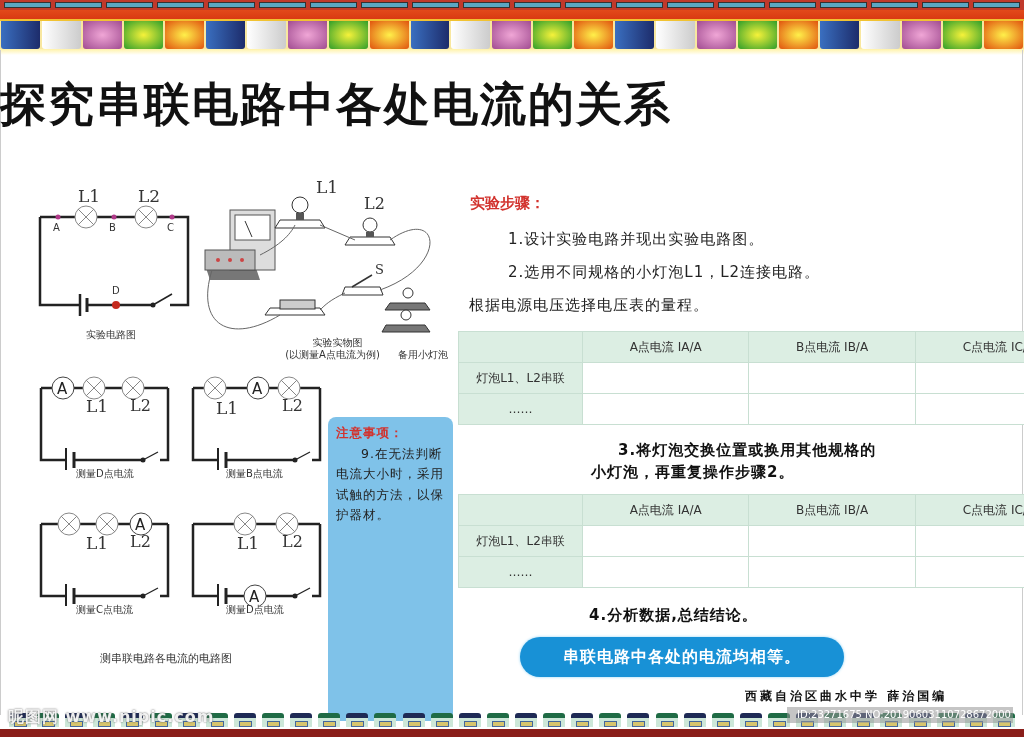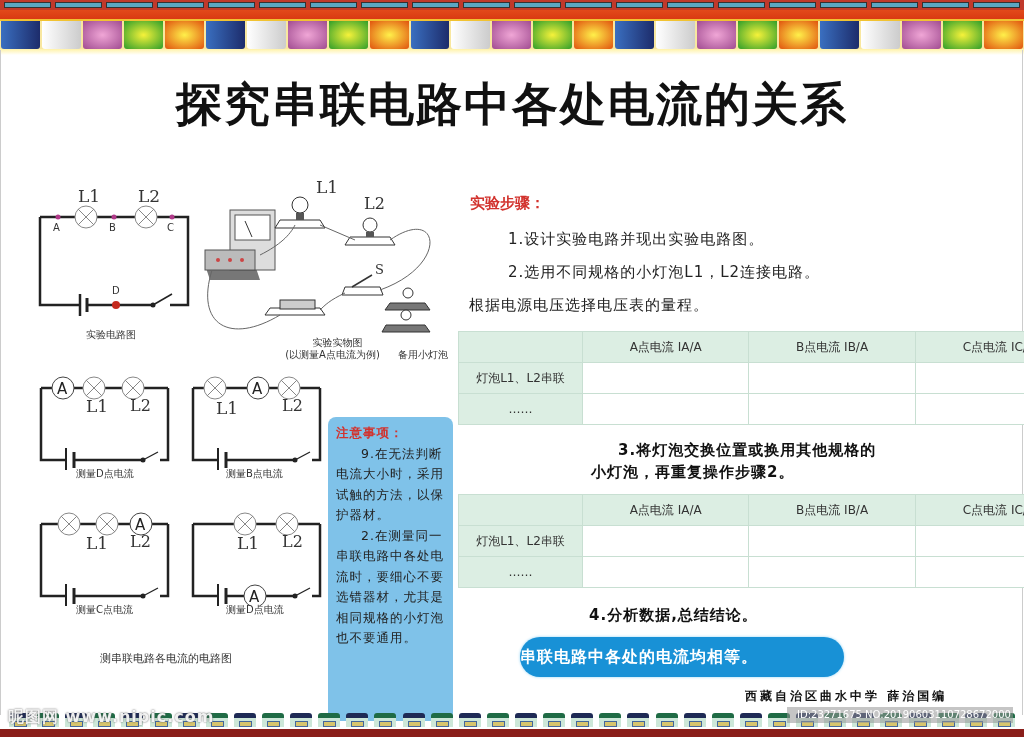--- a/index.html
+++ b/index.html
@@ -19,21 +19,21 @@
   .bottom-border { position: absolute; left: 0; top: 713px; width: 1024px; height: 24px; }
   .bb-row { position: absolute; left: 0; top: 0; width: 1024px; height: 16px; display: flex; justify-content: space-around; padding: 0 6px; }
   .bb-row span { width: 22px; height: 14px; background: #cde7d8; border-top: 5px solid #1e2a55; border-radius: 3px 3px 0 0; position: relative; }
   .bb-row span:nth-child(even) { border-top-color: #1f6b45; }
   .bb-row span::after { content: ""; position: absolute; left: 5px; top: 3px; width: 11px; height: 4px; background: #d7c56e; border: 1px solid #44689c; }
   .bb-strip { position: absolute; left: 0; top: 16px; width: 1024px; height: 8px; background: #8a1e1a; }
 
   .side-line { position: absolute; top: 50px; width: 1px; height: 665px; background: #ccc; }
 
   
-  .title { position: absolute; left: 0; top: 74px; width: 1024px; text-align: center; font-size: 46px; font-weight: bold; letter-spacing: 2px; color: #111; font-family: "DejaVu Sans", sans-serif; }
+  .title { position: absolute; left: 0; top: 74px; width: 1024px; font-size: 46px; font-weight: bold; letter-spacing: 2px; color: #111; font-family: "DejaVu Sans", sans-serif; }
 
   
   svg text { font-family: "DejaVu Sans", sans-serif; }
   .cap { position: absolute; font-size: 10px; color: #333; text-align: center; }
 
   
   .steps-head { position: absolute; left: 470px; top: 194px; font-size: 15px; font-weight: bold; color: #d2322d; }
   .step { position: absolute; font-size: 15px; color: #222; letter-spacing: 1px; }
   .step.bold { font-weight: bold; font-size: 15px; color: #111; }
 
@@ -43,21 +43,21 @@
   table.data td.hd { background: #dceee3; }
   table.data td.rowhd { background: #dceee3; width: 124px; }
   table.data td.cell { background: #fff; }
 
   
   .notes { position: absolute; left: 328px; top: 417px; width: 125px; height: 304px; background: #7fc2e9; border-radius: 8px; padding: 6px 8px; font-size: 12.5px; line-height: 20.5px; color: #222; letter-spacing: 1px; }
   .notes .nh { color: #d2322d; font-weight: bold; }
   .notes p { text-indent: 2em; }
 
   
-  .conclusion { position: absolute; left: 520px; top: 637px; width: 324px; height: 40px; border-radius: 20px; background: #1891d6; box-shadow: 0 0 3px #8fd3f5; color: #fff; font-size: 16px; font-weight: bold; line-height: 40px; letter-spacing: 1px; }
+  .conclusion { position: absolute; left: 520px; top: 637px; width: 324px; height: 40px; border-radius: 20px; background: #1891d6; box-shadow: 0 0 3px #8fd3f5; color: #fff; font-size: 16px; font-weight: bold; text-align: center; line-height: 40px; letter-spacing: 1px; }
 
   .author { position: absolute; left: 745px; top: 688px; font-size: 12px; font-family: "DejaVu Serif", serif; font-weight: bold; color: #111; letter-spacing: 3px; }
   .wm-left { position: absolute; left: 8px; top: 707px; font-size: 16px; font-weight: bold; color: rgba(255,255,255,0.9); text-shadow: 0 0 2px #555; letter-spacing: 1px; }
   .wm-right { position: absolute; left: 787px; top: 707px; width: 226px; height: 16px; background: rgba(150,150,150,0.55); color: #fff; font-size: 10px; line-height: 16px; padding-left: 10px; }
 </style>
 </head>
 <body>
 
 <div class="top-border">
   <div class="tb-row1">
@@ -342,21 +342,20 @@
 </svg>
 <div class="cap" style="left:237px;top:533px;font-size:17px;font-family:'DejaVu Serif',serif;">L1</div>
 <div class="cap" style="left:282px;top:532px;font-size:16px;font-family:'DejaVu Serif',serif;">L2</div>
 <div class="cap" style="left:226px;top:603px">测量D点电流</div>
 
 <div class="cap" style="left:100px;top:651px;font-size:11px">测串联电路各电流的电路图</div>
 
 <div class="notes">
   <div class="nh">注意事项：</div>
   <p>9.在无法判断电流大小时，采用试触的方法，以保护器材。</p>
-  <p>2.在测量同一串联电路中各处电流时，要细心不要选错器材，尤其是相同规格的小灯泡也不要通用。</p>
 </div>
 
 <div class="steps-head">实验步骤：</div>
 <div class="step" style="left:508px;top:230px">1.设计实验电路并现出实验电路图。</div>
 <div class="step" style="left:508px;top:263px">2.选用不同规格的小灯泡L1，L2连接电路。</div>
 <div class="step" style="left:469px;top:296px">根据电源电压选择电压表的量程。</div>
 
 <table class="data" style="top:331px">
   <tbody>
       <tr>

